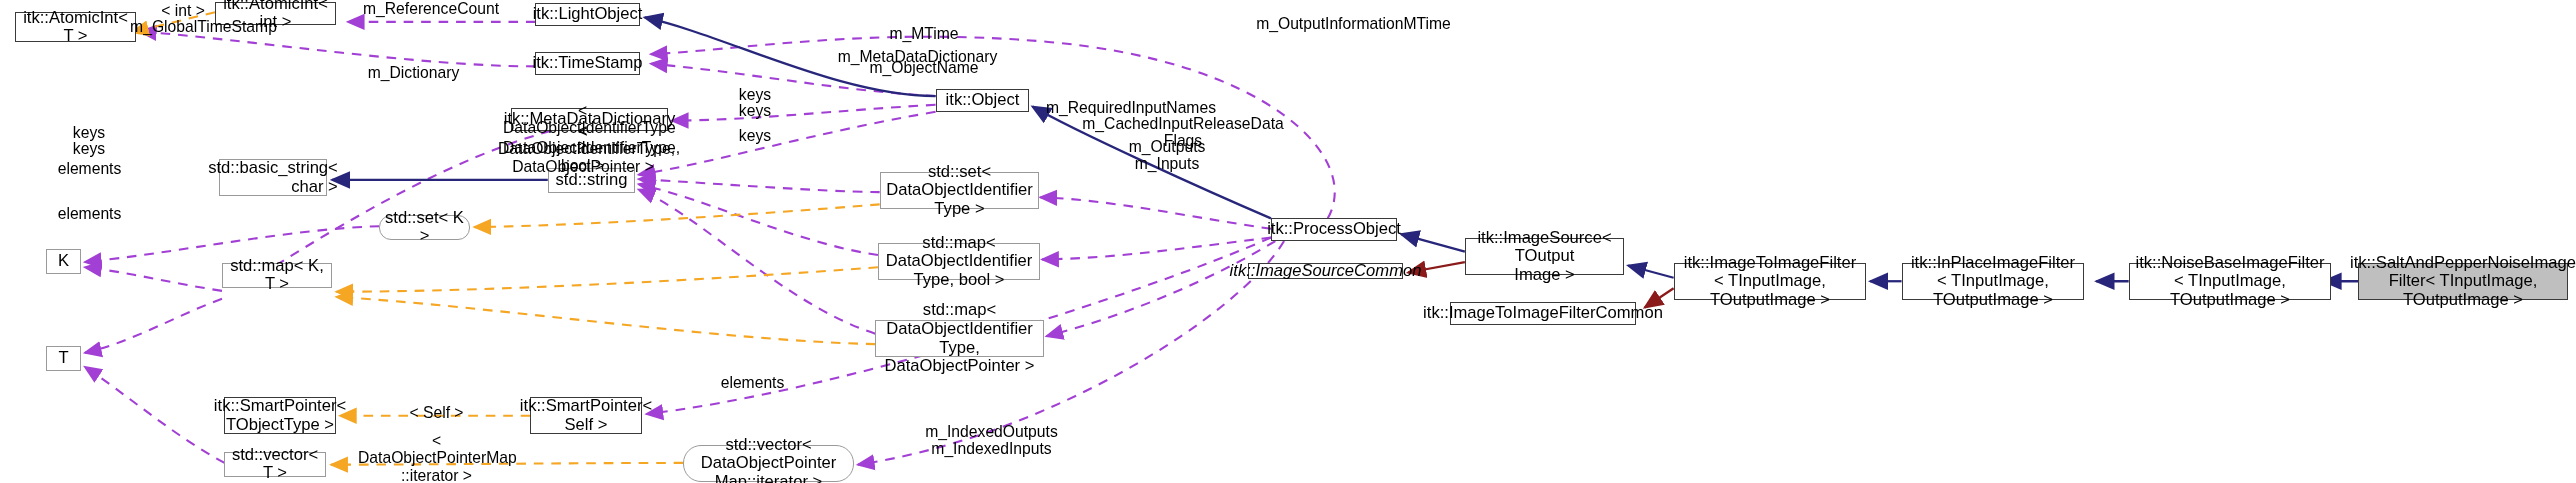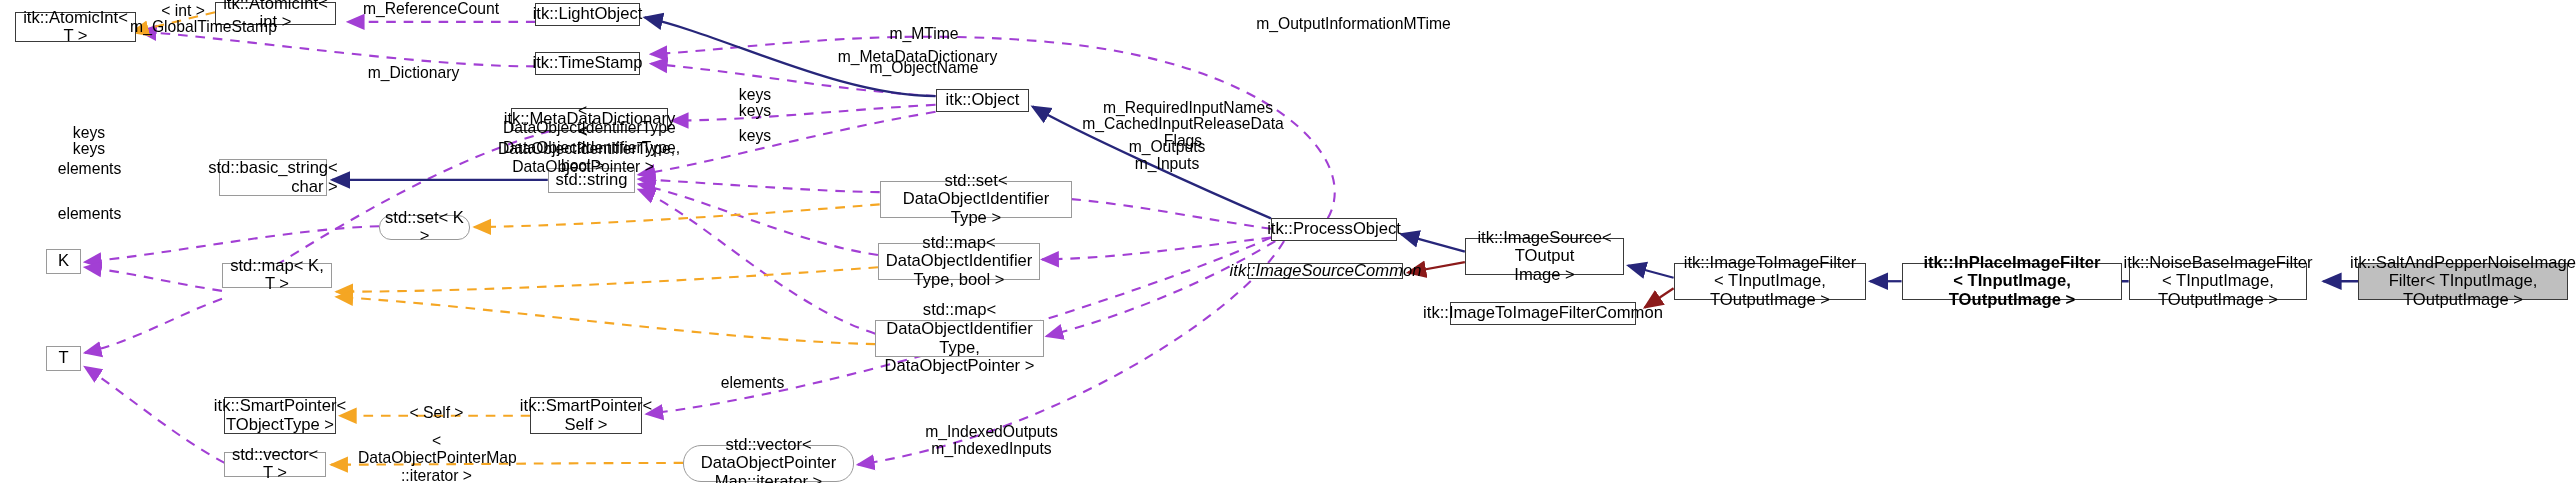--- a/index.html
+++ b/index.html
@@ -135,36 +135,36 @@
   <div class="node n-bold" style="left:535px;top:52px;width:105px;height:23px;">itk::TimeStamp</div>
   <div class="node n-bold" style="left:511px;top:108px;width:157px;height:23px;">itk::MetaDataDictionary</div>
   <div class="node n-bold" style="left:936px;top:89px;width:93px;height:23px;">itk::Object</div>
   <div class="node n-thin" style="left:219px;top:159px;width:108px;height:37px;text-align:right;">std::basic_string&lt;
  char &gt;</div>
   <div class="node n-thin" style="left:548px;top:168px;width:87px;height:24.5px;">std::string</div>
   <div class="node n-thin" style="left:379px;top:215px;width:91px;height:24.5px;border-radius:12px;">std::set&lt; K &gt;</div>
   <div class="node n-thin" style="left:222px;top:263px;width:110px;height:24.5px;">std::map&lt; K, T &gt;</div>
   <div class="node n-thin" style="left:46px;top:249px;width:35px;height:24.5px;">K</div>
   <div class="node n-thin" style="left:46px;top:346px;width:35px;height:24.5px;">T</div>
-  <div class="node n-thin" style="left:880px;top:181px;width:192px;height:37px;">std::set&lt; DataObjectIdentifier
+  <div class="node n-thin" style="left:880px;top:172px;width:159px;height:37px;">std::set&lt; DataObjectIdentifier
 Type &gt;</div>
   <div class="node n-thin" style="left:878px;top:243px;width:162px;height:37px;">std::map&lt; DataObjectIdentifier
 Type, bool &gt;</div>
   <div class="node n-thin" style="left:875px;top:320px;width:169px;height:37px;">std::map&lt; DataObjectIdentifier
 Type, DataObjectPointer &gt;</div>
   <div class="node n-bold" style="left:1271px;top:218px;width:126px;height:23px;">itk::ProcessObject</div>
   <div class="node n-bold" style="left:1248px;top:263px;width:155px;height:16px;font-style:italic;">itk::ImageSourceCommon</div>
   <div class="node n-bold" style="left:1465px;top:238px;width:159px;height:37px;">itk::ImageSource&lt; TOutput
 Image &gt;</div>
   <div class="node n-bold" style="left:1450px;top:302px;width:186px;height:23px;">itk::ImageToImageFilterCommon</div>
   <div class="node n-bold" style="left:1674px;top:263px;width:192px;height:37px;">itk::ImageToImageFilter
 &lt; TInputImage, TOutputImage &gt;</div>
-  <div class="node n-bold" style="left:1902px;top:263px;width:220px;height:37px;font-weight:bold;">itk::InPlaceImageFilter
+  <div class="node n-bold" style="left:1902px;top:263px;width:182px;height:37px;">itk::InPlaceImageFilter
 &lt; TInputImage, TOutputImage &gt;</div>
-  <div class="node n-bold" style="left:2129px;top:263px;width:178px;height:37px;">itk::NoiseBaseImageFilter
+  <div class="node n-bold" style="left:2129px;top:263px;width:202px;height:37px;">itk::NoiseBaseImageFilter
 &lt; TInputImage, TOutputImage &gt;</div>
   <div class="node n-highlight" style="left:2358px;top:263px;width:210px;height:37px;">itk::SaltAndPepperNoiseImage
 Filter&lt; TInputImage, TOutputImage &gt;</div>
   <div class="node n-bold" style="left:224px;top:397px;width:112px;height:37px;">itk::SmartPointer&lt;
  TObjectType &gt;</div>
   <div class="node n-bold" style="left:530px;top:397px;width:112px;height:37px;">itk::SmartPointer&lt;
  Self &gt;</div>
   <div class="node n-thin" style="left:224px;top:452px;width:102px;height:24.5px;">std::vector&lt; T &gt;</div>
   <div class="node n-thin" style="left:683px;top:445px;width:171px;height:37px;border-radius:18px;">std::vector&lt; DataObjectPointer
 Map::iterator &gt;</div>
@@ -178,21 +178,21 @@
   <div class="edge-label" style="left:854px;top:59px;width:140px;">m_ObjectName</div>
   <div class="edge-label" style="left:348px;top:64px;width:131px;">m_Dictionary</div>
   <div class="edge-label" style="left:729px;top:86px;width:52px;">keys</div>
   <div class="edge-label" style="left:729px;top:102px;width:52px;">keys</div>
   <div class="edge-label" style="left:729px;top:127px;width:52px;">keys</div>
   <div class="edge-label" style="left:503px;top:102px;width:159px;">&lt; DataObjectIdentifierType &gt;</div>
   <div class="edge-label" style="left:503px;top:122px;width:159px;">&lt; DataObjectIdentifierType,
  bool &gt;</div>
   <div class="edge-label" style="left:498px;top:123px;width:170px;">&lt; DataObjectIdentifierType,
  DataObjectPointer &gt;</div>
-  <div class="edge-label" style="left:1081px;top:99px;width:214px;">m_RequiredInputNames</div>
+  <div class="edge-label" style="left:1024px;top:99px;width:214px;">m_RequiredInputNames</div>
   <div class="edge-label" style="left:1074px;top:115px;width:218px;">m_CachedInputReleaseData
  Flags</div>
   <div class="edge-label" style="left:1106px;top:138px;width:122px;">m_Outputs
  m_Inputs</div>
   <div class="edge-label" style="left:63px;top:124px;width:52px;">keys</div>
   <div class="edge-label" style="left:63px;top:140px;width:52px;">keys</div>
   <div class="edge-label" style="left:53px;top:160px;width:73px;">elements</div>
   <div class="edge-label" style="left:53px;top:205px;width:73px;">elements</div>
   <div class="edge-label" style="left:397px;top:404px;width:79px;">&lt; Self &gt;</div>
   <div class="edge-label" style="left:358px;top:432px;width:157px;">&lt; DataObjectPointerMap

